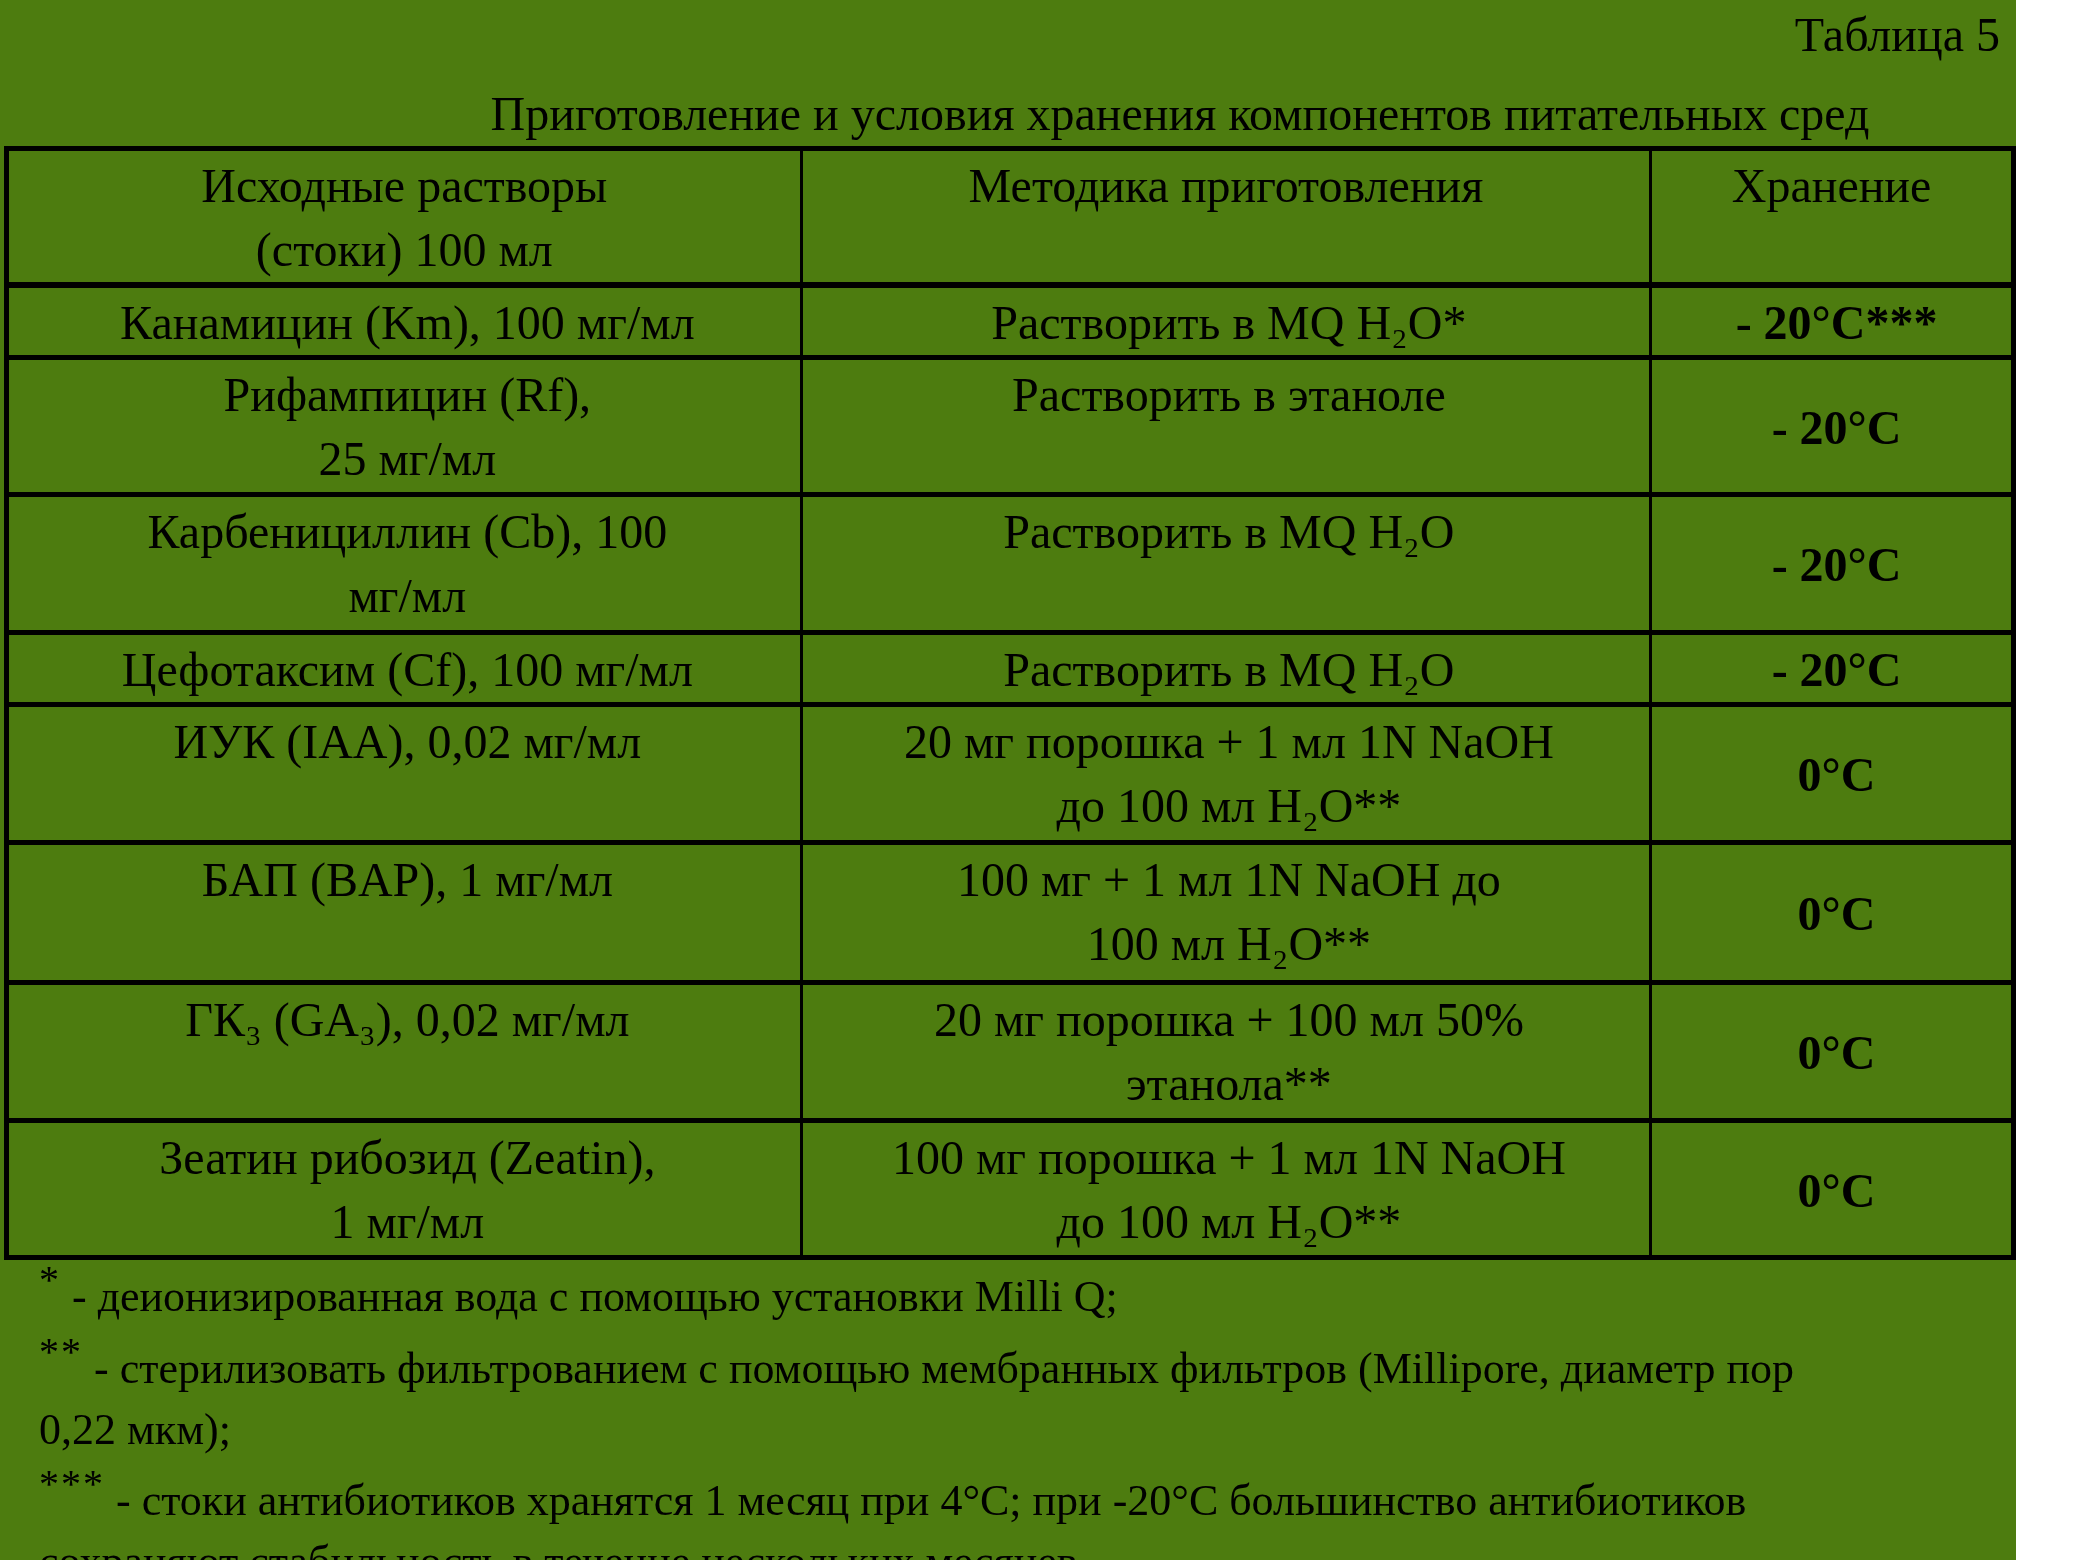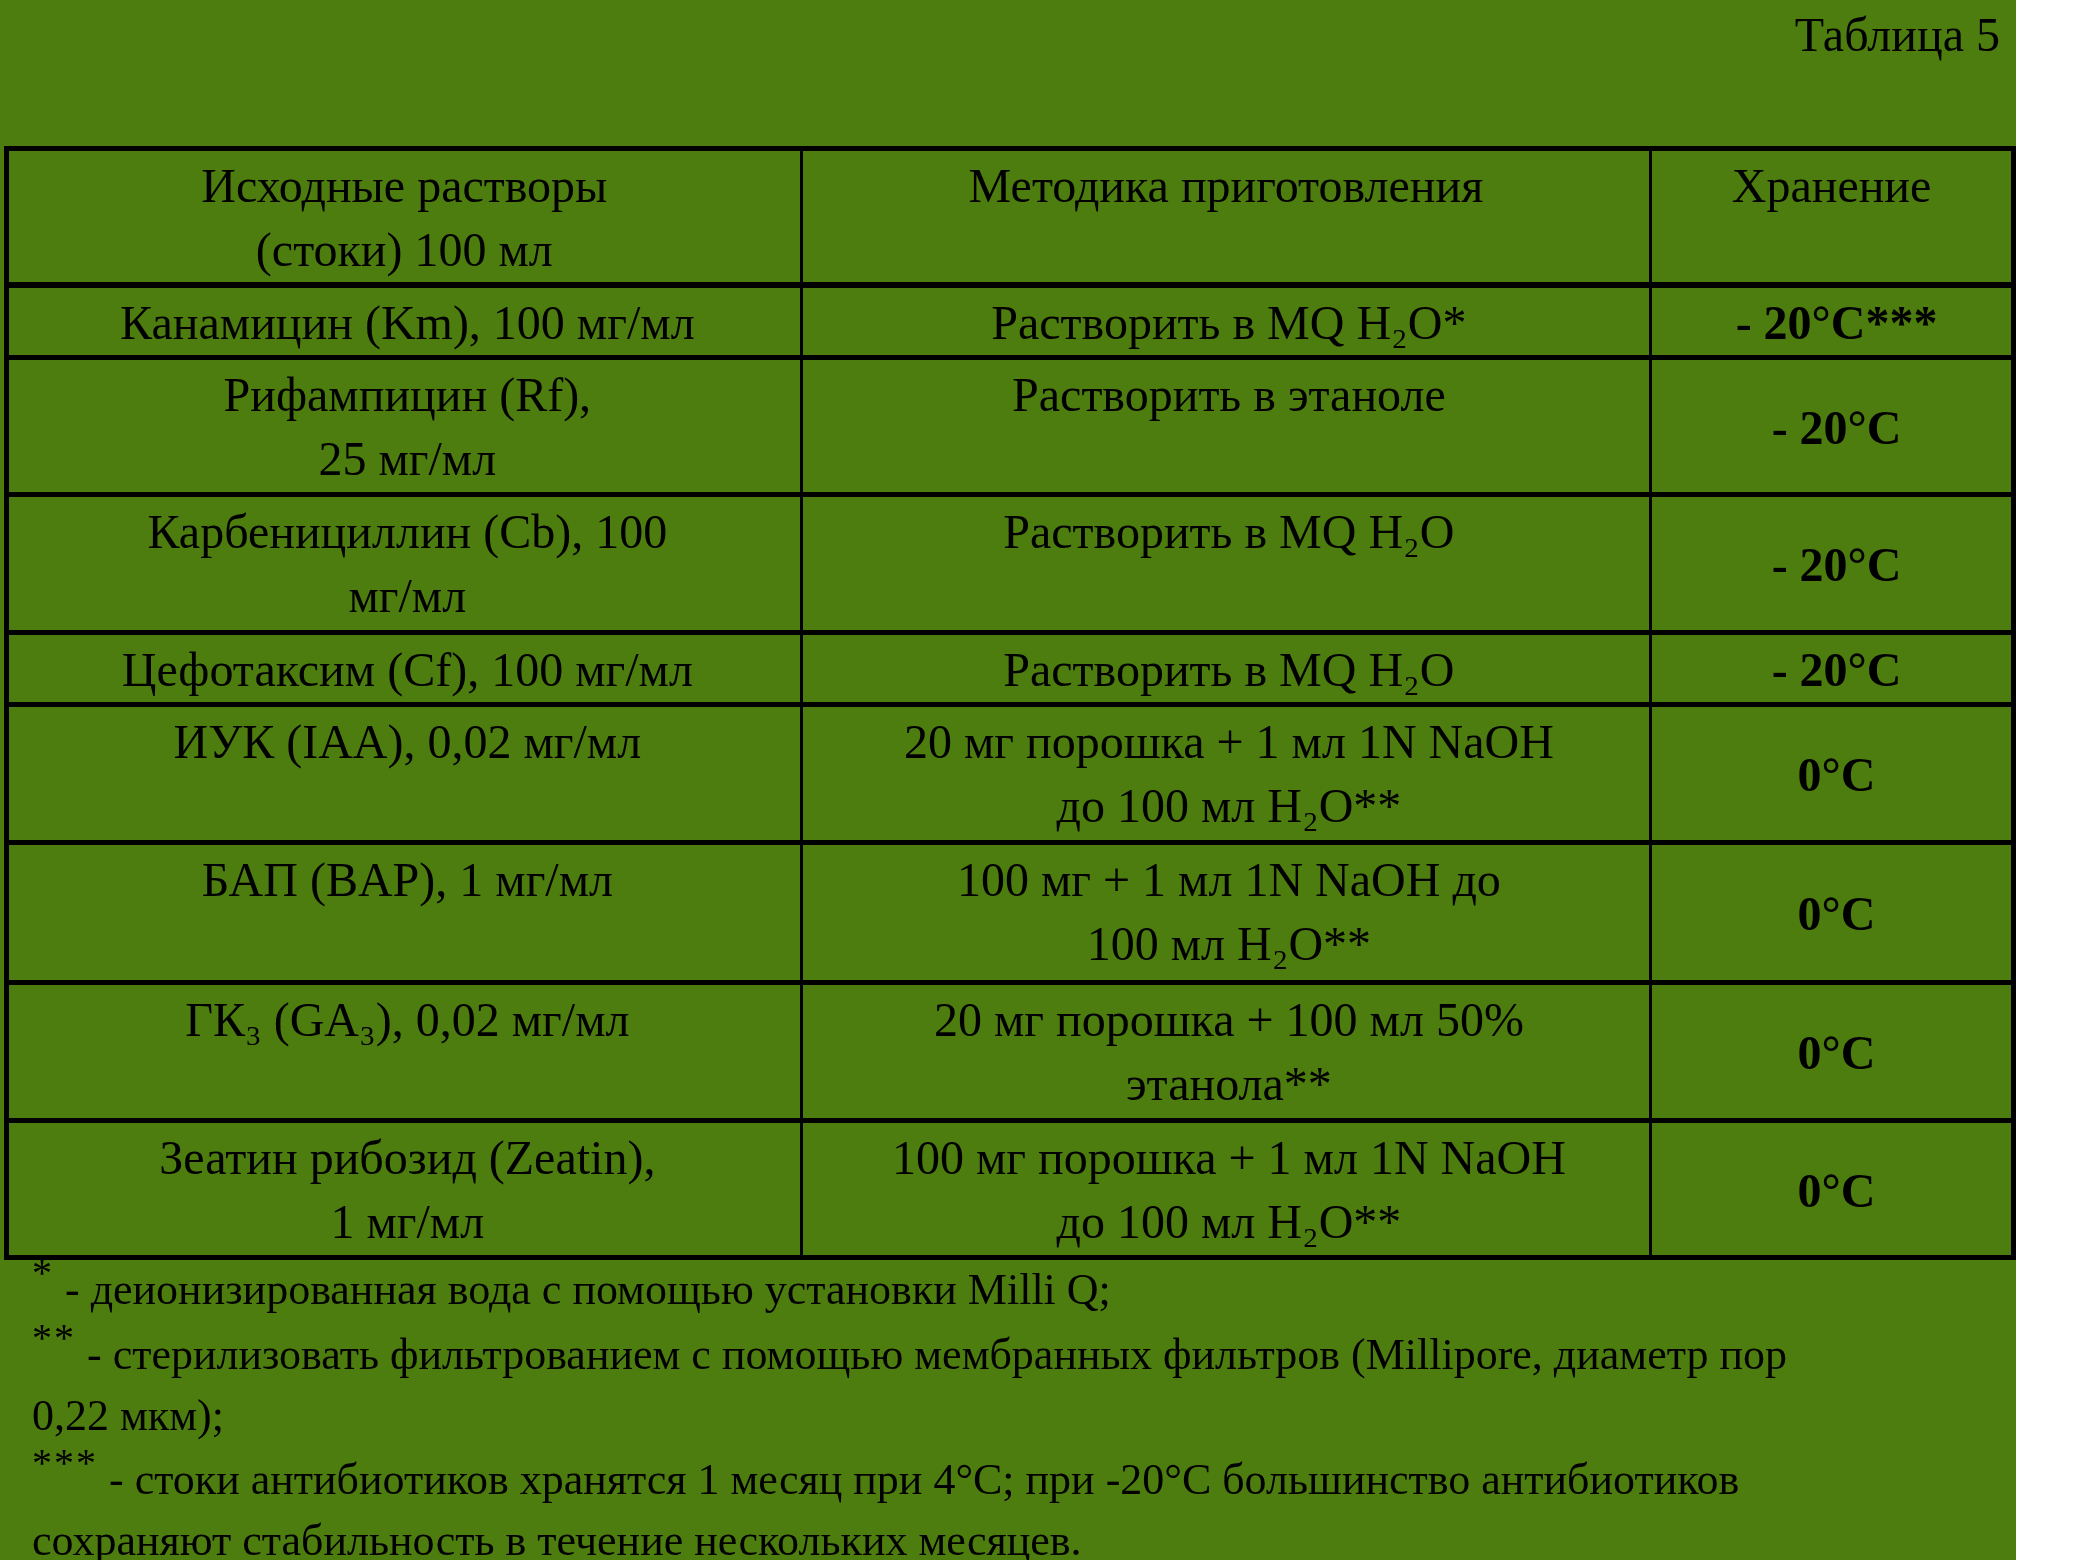--- a/index.html
+++ b/index.html
@@ -74,36 +74,37 @@
   .main-table tbody tr:nth-child(7) { height: 138px; }
   .main-table tbody tr:nth-child(8) { height: 137px; }
   .footnotes {
     position: absolute;
     left: 28px;
     top: 1256px;
     width: 2058px;
     font-size: 44px;
     line-height: 60px;
   }
-  .footnote { margin: 4px; }
+  .footnote { margin: 11px; }
   .fn-marker {
     position: relative;
     top: -18px;
     font-size: 40px;
     letter-spacing: 2px;
   }
   .fn-text { white-space: pre-line; }
 </style>
 </head>
 <body>
 
 <div class="page">
 
   <div class="table-label">Таблица 5</div>
 
+  <div class="doc-title">Приготовление и условия хранения компонентов питательных сред</div>
 
   <table class="main-table">
     <colgroup>
       <col style="width:823px">
       <col style="width:883px">
       <col style="width:372px">
     </colgroup>
     <thead>
       <tr>
         <th>Исходные растворы

